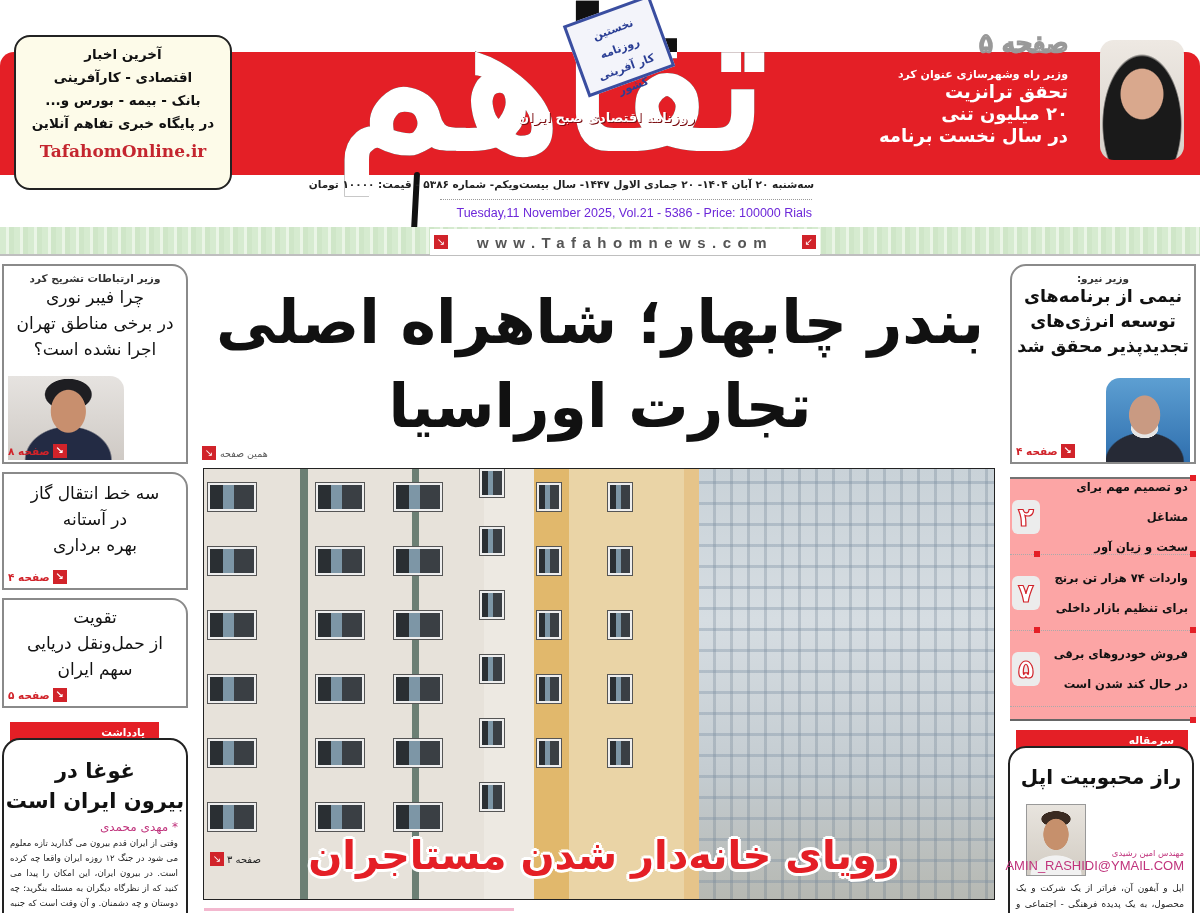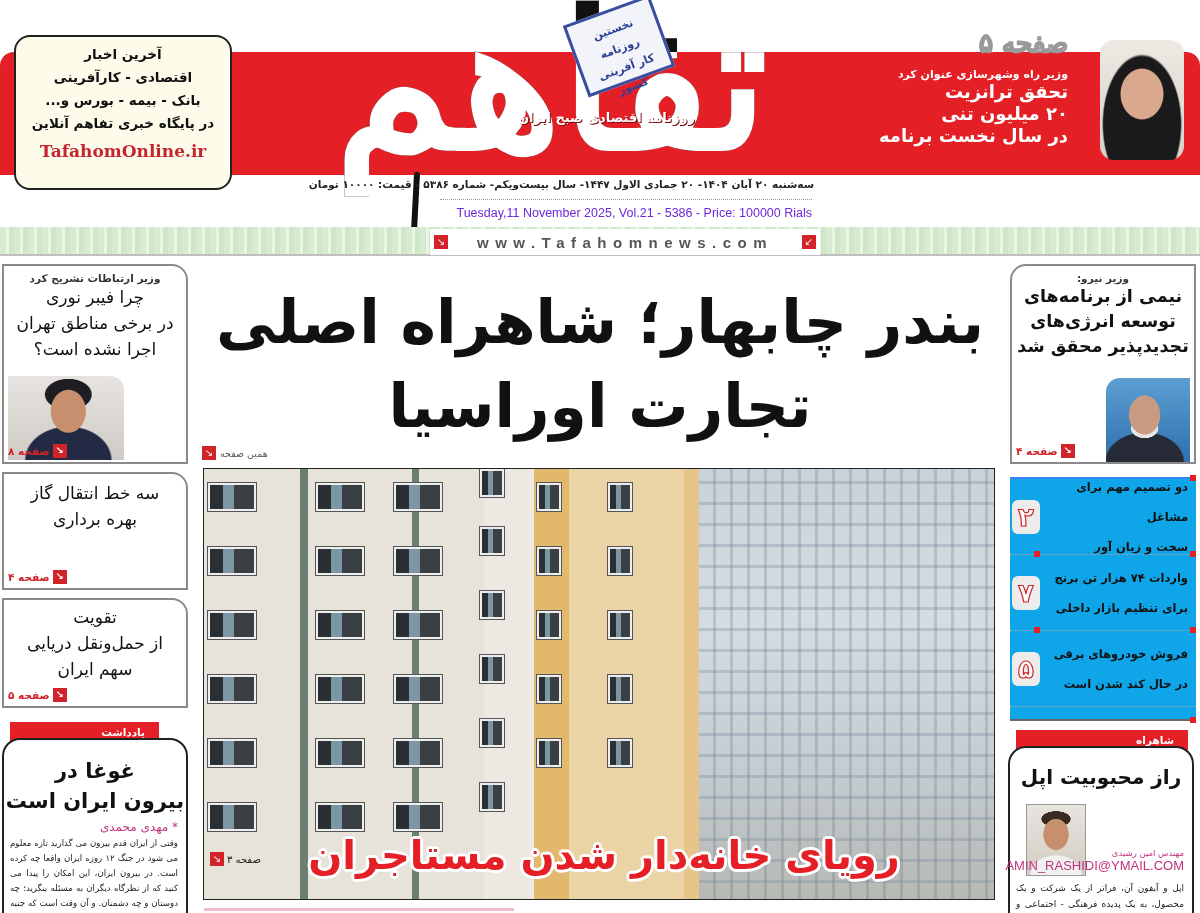--- a/index.html
+++ b/index.html
@@ -41,21 +41,21 @@
   .box-left { left: 2px; width: 186px; border-radius: 0 16px 0 0; }
   .box-right { right: 4px; width: 186px; border-radius: 16px 0 0 0; }
   .kicker { display: block; font-size: 10.5px; font-weight: bold; color: #333; margin-top: 6px; }
   .headline-md { display: block; font-size: 17px; line-height: 26px; color: #111; }
   .headline-md-b { display: block; font-size: 17.5px; font-weight: bold; line-height: 25px; color: #111; }
   .page-ref { position: absolute; left: 4px; bottom: 4px; display: flex; align-items: center; gap: 3px; font-size: 10.5px; color: #d1232a; font-weight: bold; direction: rtl; }
   .photo-man1 { position: absolute; left: 4px; top: 110px; width: 116px; height: 84px; border-radius: 0 14px 0 0; background: radial-gradient(ellipse 18px 22px at 52% 42%, #c88f6e 0 95%, transparent 100%), radial-gradient(ellipse 24px 16px at 52% 22%, #1e1e22 0 95%, transparent 100%), radial-gradient(ellipse 44px 34px at 52% 100%, #232b44 0 96%, transparent 100%), linear-gradient(#e6e3e0, #cfcac5); }
   .photo-man2 { position: absolute; right: 4px; top: 112px; width: 84px; height: 84px; border-radius: 14px 0 0 0; background: radial-gradient(ellipse 16px 20px at 46% 44%, #c99a82 0 95%, transparent 100%), radial-gradient(ellipse 14px 10px at 46% 60%, #e5e5e5 0 95%, transparent 100%), radial-gradient(ellipse 40px 30px at 46% 100%, #262a36 0 96%, transparent 100%), linear-gradient(#5d9fd2, #2f6fae); }
 
   
-  .list-box { position: absolute; right: 4px; top: 477px; width: 186px; height: 244px; background: #0ea5e9; border-top: 2px solid #3b82f6; border-bottom: 2px solid #666; }
+  .list-box { position: absolute; right: 4px; top: 477px; width: 186px; height: 244px; background: #fca5a5; border-top: 2px solid #737373; border-bottom: 2px solid #666; }
   .list-item { position: relative; height: 76px; border-bottom: 1px dotted #aaa; display: flex; align-items: center; padding-right: 8px; }
   .list-item:last-child { border-bottom: none; }
   .list-text { flex: 1; text-align: right; font-size: 11.5px; font-weight: bold; line-height: 30px; color: #111; }
   .list-num { width: 28px; height: 34px; margin-left: 2px; background: #ececec; border-radius: 6px; color: #fff; font-size: 26px; font-weight: bold; line-height: 34px; text-align: center; -webkit-text-stroke: 1.2px #d1232a; }
   .dot-red { position: absolute; width: 6px; height: 6px; background: #e41f26; }
 
   
   .ed-box { position: absolute; background: #fff; border: 2px solid #222; border-radius: 18px 18px 0 0; }
   .ed-tab { position: absolute; height: 20px; background: #e41f26; color: #fff; font-size: 10.5px; font-weight: bold; line-height: 20px; text-align: right; padding-right: 14px; }
   .ed-tab::after { content: ""; position: absolute; left: 50%; bottom: -6px; margin-left: -7px; border-left: 7px solid transparent; border-right: 7px solid transparent; border-top: 6px solid #222; }
@@ -141,20 +141,21 @@
   <span class="headline-md">اجرا نشده است؟</span>
   <div class="photo-man1"></div>
   <div class="page-ref">
     <span class="red-sq">↘</span>
     <span>صفحه ۸</span>
   </div>
 </div>
 
 <div class="box box-left" style="top:472px;height:118px;padding-top:6px;">
   <span class="headline-md">سه خط انتقال گاز</span>
+  <span class="headline-md">در آستانه</span>
   <span class="headline-md">بهره برداری</span>
   <div class="page-ref">
     <span class="red-sq">↘</span>
     <span>صفحه ۴</span>
   </div>
 </div>
 
 <div class="box box-left" style="top:598px;height:110px;padding-top:4px;">
   <span class="headline-md">تقویت</span>
   <span class="headline-md">از حمل‌ونقل دریایی</span>
@@ -268,21 +269,21 @@
   <div class="list-item">
     <div class="list-text">
       <span style="display:block">فروش خودروهای برقی</span>
       <span style="display:block">در حال کند شدن است</span>
     </div>
     <div class="list-num">۵</div>
   </div>
   <div class="dot-red" style="right:0;bottom:-4px;"></div>
 </div>
 
-<div class="ed-tab" style="right:12px;top:730px;width:172px;">شاهراه</div>
+<div class="ed-tab" style="right:12px;top:730px;width:172px;">سرمقاله</div>
 <div class="ed-box" style="right:6px;top:746px;width:186px;height:172px;padding-top:14px;">
   <span class="ed-title" style="font-size:20px;">راز محبوبیت اپل</span>
   <div class="author-photo"></div>
   <div style="position:absolute;right:8px;top:100px;text-align:right;">
     <span style="display:block;font-size:8.5px;color:#c0337c;">مهندس امین رشیدی</span>
     <span class="ed-email" style="display:block;">AMIN_RASHIDI@YMAIL.COM</span>
   </div>
   <span class="ed-body" style="position:absolute;top:130px;left:0;right:0;font-size:9px;line-height:16px;">اپل و آیفون آن، فراتر از یک شرکت و یک محصول، به یک پدیده فرهنگی - اجتماعی و اقتصادی در عصر مدرن تبدیل شده‌اند. موفقیت</span>
 </div>
 

